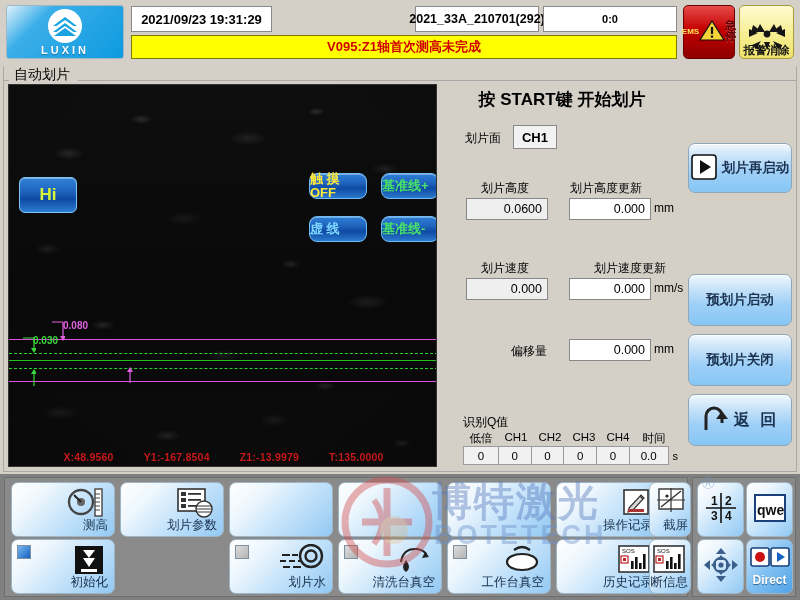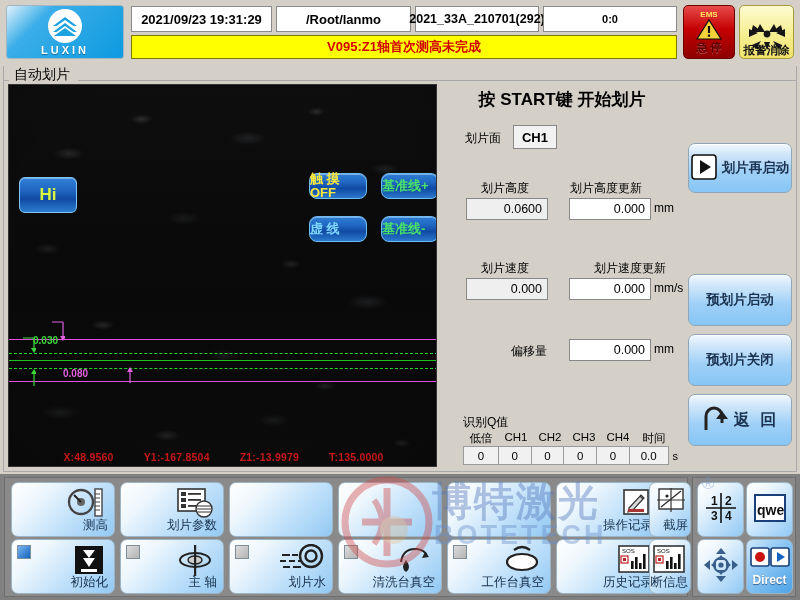--- a/index.html
+++ b/index.html
@@ -41,21 +41,21 @@
     position:absolute; left:131px; top:35px; width:546px; height:24px;
     background:#ffff00; border:1px solid #7a7a00;
     display:flex; align-items:center; justify-content:center;
     font-size:13px; color:#d00000; font-weight:bold; white-space:nowrap;
   }
 
   #btn-ems {
     position:absolute; left:683px; top:5px; width:52px; height:54px;
     background: linear-gradient(180deg,#e84b4b 0%, #c40000 45%, #8e0000 100%);
     border:1px solid #6a0000; border-radius:5px;
-    display:flex; flex-direction:column; align-items:center; justify-content:center;
+    display:flex; align-items:center; justify-content:center;
     cursor:pointer;
   }
   #btn-ems .ems-txt { font-size:8px; color:#ffe45c; font-weight:bold; line-height:8px; }
   #btn-ems .tri { margin-top:0px; }
   #btn-ems .ems-cn { font-size:11px; color:#5a0000; font-weight:bold; line-height:11px; margin-top:-2px;
     text-shadow:0 1px 0 rgba(255,160,160,.45);}
 
   #btn-alarm-clear {
     position:absolute; left:739px; top:5px; width:55px; height:54px;
     background: linear-gradient(180deg,#fdfbd0 0%, #f7ef96 50%, #efe36b 100%);
@@ -137,21 +137,21 @@
   .mag { background:#e050e0; }
   .grn { background:#20c020; }
   .grn-dash { height:0; border-top:1px dashed #2ad42a; }
   #ml-mag-top { top:254px; }
   #ml-mag-bot { top:296px; }
   #ml-grn-dash1 { top:268px; }
   #ml-grn-solid { top:275px; }
   #ml-grn-dash2 { top:283px; }
 
   .mlabel { position:absolute; font-size:10px; font-weight:bold; white-space:nowrap; }
-  #lbl-080 { left:54px; top:235px; color:#e060e0;margin-top:48px; }
+  #lbl-080 { left:54px; top:235px; color:#e060e0; }
   #lbl-030 { left:24px; top:250px; color:#3ad83a; }
   .tick { position:absolute; }
 
   #coords {
     position:absolute; left:0; bottom:3px; width:429px;
     display:flex; gap:30px; justify-content:center;
     font-size:10.5px; color:#c81818; font-weight:bold; letter-spacing:.2px;
   }
 
   
@@ -268,21 +268,20 @@
       <svg width="30" height="26" viewBox="0 0 30 26">
         <path d="M15 4 L27 13 L23.5 13 L15 7 L6.5 13 L3 13 Z" fill="#1aa3e0"></path>
         <path d="M15 10 L27 19 L23.5 19 L15 13 L6.5 19 L3 19 Z" fill="#1aa3e0"></path>
         <path d="M15 15 L26 23 L4 23 Z" fill="#1aa3e0"></path>
       </svg>
     </span>
     <span class="wordmark">LUXIN</span>
   </div>
 
   <div class="hdr-field" id="f-datetime">2021/09/23 19:31:29</div>
-  <div class="hdr-field" id="f-path">/Root/lanmo</div>
   <div class="hdr-field" id="f-recipe">2021_33A_210701(292)</div>
   <div class="hdr-field" id="f-count">0:0</div>
 
   <div id="alarm-bar">V095:Z1轴首次测高未完成</div>
 
   <div id="btn-ems">
     <span class="ems-txt">EMS</span>
     <span class="tri">
       <svg width="26" height="21" viewBox="0 0 26 21">
         <path d="M13 1 L25 20 L1 20 Z" fill="#f5d23a" stroke="#111" stroke-width="1.2"></path>
@@ -526,31 +525,20 @@
         <svg width="34" height="34" viewBox="0 0 34 34">
           <rect x="3" y="2" width="28" height="28" fill="#111"></rect>
           <path d="M11 6 h12 l-6 8 z" fill="#fff"></path>
           <path d="M11 14 h12 l-6 9 z" fill="#fff"></path>
           <rect x="9" y="25" width="16" height="3" fill="#fff"></rect>
         </svg>
       </span>
       <span class="tlbl">初始化</span>
     </div>
 
-    <div class="tbtn" style="left:115px; top:61px;">
-      <span class="sq off"></span>
-      <span class="ticon">
-        <svg width="40" height="34" viewBox="0 0 40 34">
-          <ellipse cx="20" cy="16" rx="15" ry="7" fill="none" stroke="#222" stroke-width="2"></ellipse>
-          <ellipse cx="20" cy="16" rx="7" ry="4" fill="#cfcfcf" stroke="#222" stroke-width="1.4"></ellipse>
-          <rect x="19" y="1" width="2.2" height="31" fill="#222"></rect>
-        </svg>
-      </span>
-      <span class="tlbl">主 轴</span>
-    </div>
 
     <div class="tbtn" style="left:224px; top:61px;">
       <span class="sq off"></span>
       <span class="ticon">
         <svg width="46" height="32" viewBox="0 0 46 32">
           <circle cx="33" cy="12" r="11" fill="none" stroke="#222" stroke-width="2.4"></circle>
           <circle cx="33" cy="12" r="5.5" fill="none" stroke="#222" stroke-width="2.4"></circle>
           <g stroke="#222" stroke-width="2.2">
             <path d="M4 11 h8"></path>
               <path d="M14 11 h6"></path>

